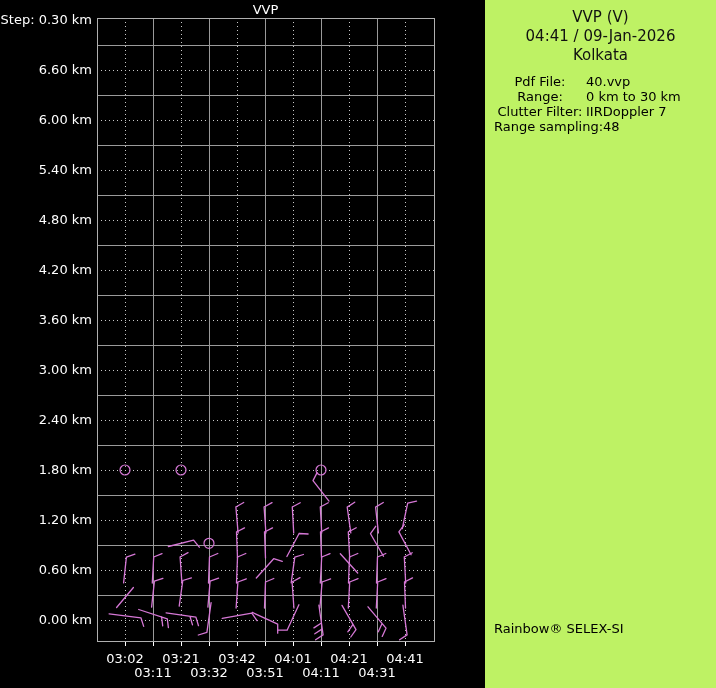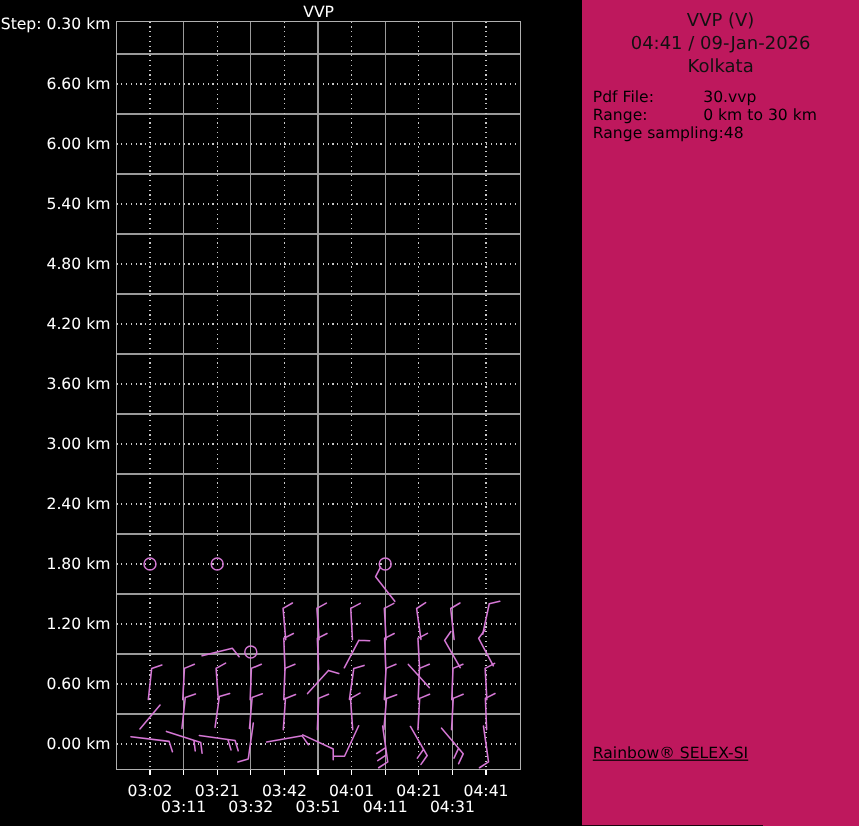--- a/index.html
+++ b/index.html
@@ -1,26 +1,26 @@
 <!DOCTYPE html>
 <html><head>
 <meta charset="utf-8">
 <style>
   html,body{margin:0;padding:0;background:#000;}
   #app{position:relative;width:716px;height:688px;background:#000;overflow:hidden;
        font-family:"DejaVu Sans",sans-serif;}
   #plot{position:absolute;left:0;top:0;}
   #panel{position:absolute;left:485px;top:0;width:231px;height:688px;
-         background:#be185d;color:#000;font-size:13px;}
+         background:#bef264;color:#000;font-size:13px;}
   #panel .hdr{margin-top:8px;text-align:center;font-size:15px;line-height:19px;color:#111;}
-  #info-rows{margin-top:9px;padding-left:9px;}
+  #info-rows{margin-top:9px;padding-left:9px;text-align:center;}
   .info-row{display:flex;line-height:15px;}
   .info-row .lbl{min-width:92px;white-space:nowrap;}
   .info-row .val{white-space:nowrap;}
-  #footer{position:absolute;left:9px;top:621px;white-space:nowrap;text-decoration:underline;}
+  #footer{position:absolute;left:9px;top:621px;white-space:nowrap;}
 </style>
 </head>
 <body>
 
 <div id="app">
   <svg id="plot" width="485" height="688">
       <rect x="0" y="0" width="485" height="688" fill="#000000"></rect>
       <line x1="97" y1="70.00220000000002" x2="434" y2="70.00220000000002" stroke="#c8c8c8" stroke-width="1" shape-rendering="crispEdges" stroke-dasharray="1 3"></line>
       <line x1="97" y1="45.002300000000105" x2="434" y2="45.002300000000105" stroke="#9a9a9a" stroke-width="1" shape-rendering="crispEdges"></line>
       <line x1="97" y1="120.00200000000001" x2="434" y2="120.00200000000001" stroke="#c8c8c8" stroke-width="1" shape-rendering="crispEdges" stroke-dasharray="1 3"></line>
@@ -150,25 +150,29 @@
     </svg>
   <div id="panel">
     <div class="hdr">
       <div>VVP (V)</div>
       <div>04:41 / 09-Jan-2026</div>
       <div>Kolkata</div>
     </div>
     <div id="info-rows">
         <div class="info-row">
           <span class="lbl">Pdf File:</span>
-          <span class="val">30.vvp</span>
+          <span class="val">40.vvp</span>
         </div>
         <div class="info-row">
           <span class="lbl">Range:</span>
           <span class="val">0 km to 30 km</span>
+        </div>
+        <div class="info-row">
+          <span class="lbl">Clutter Filter:</span>
+          <span class="val">IIRDoppler 7</span>
         </div>
         <div class="info-row">
           <span class="lbl">Range sampling:</span>
           <span class="val">48</span>
         </div>
       </div>
     <div id="footer">Rainbow® SELEX-SI</div>
   </div>
 </div>
 

